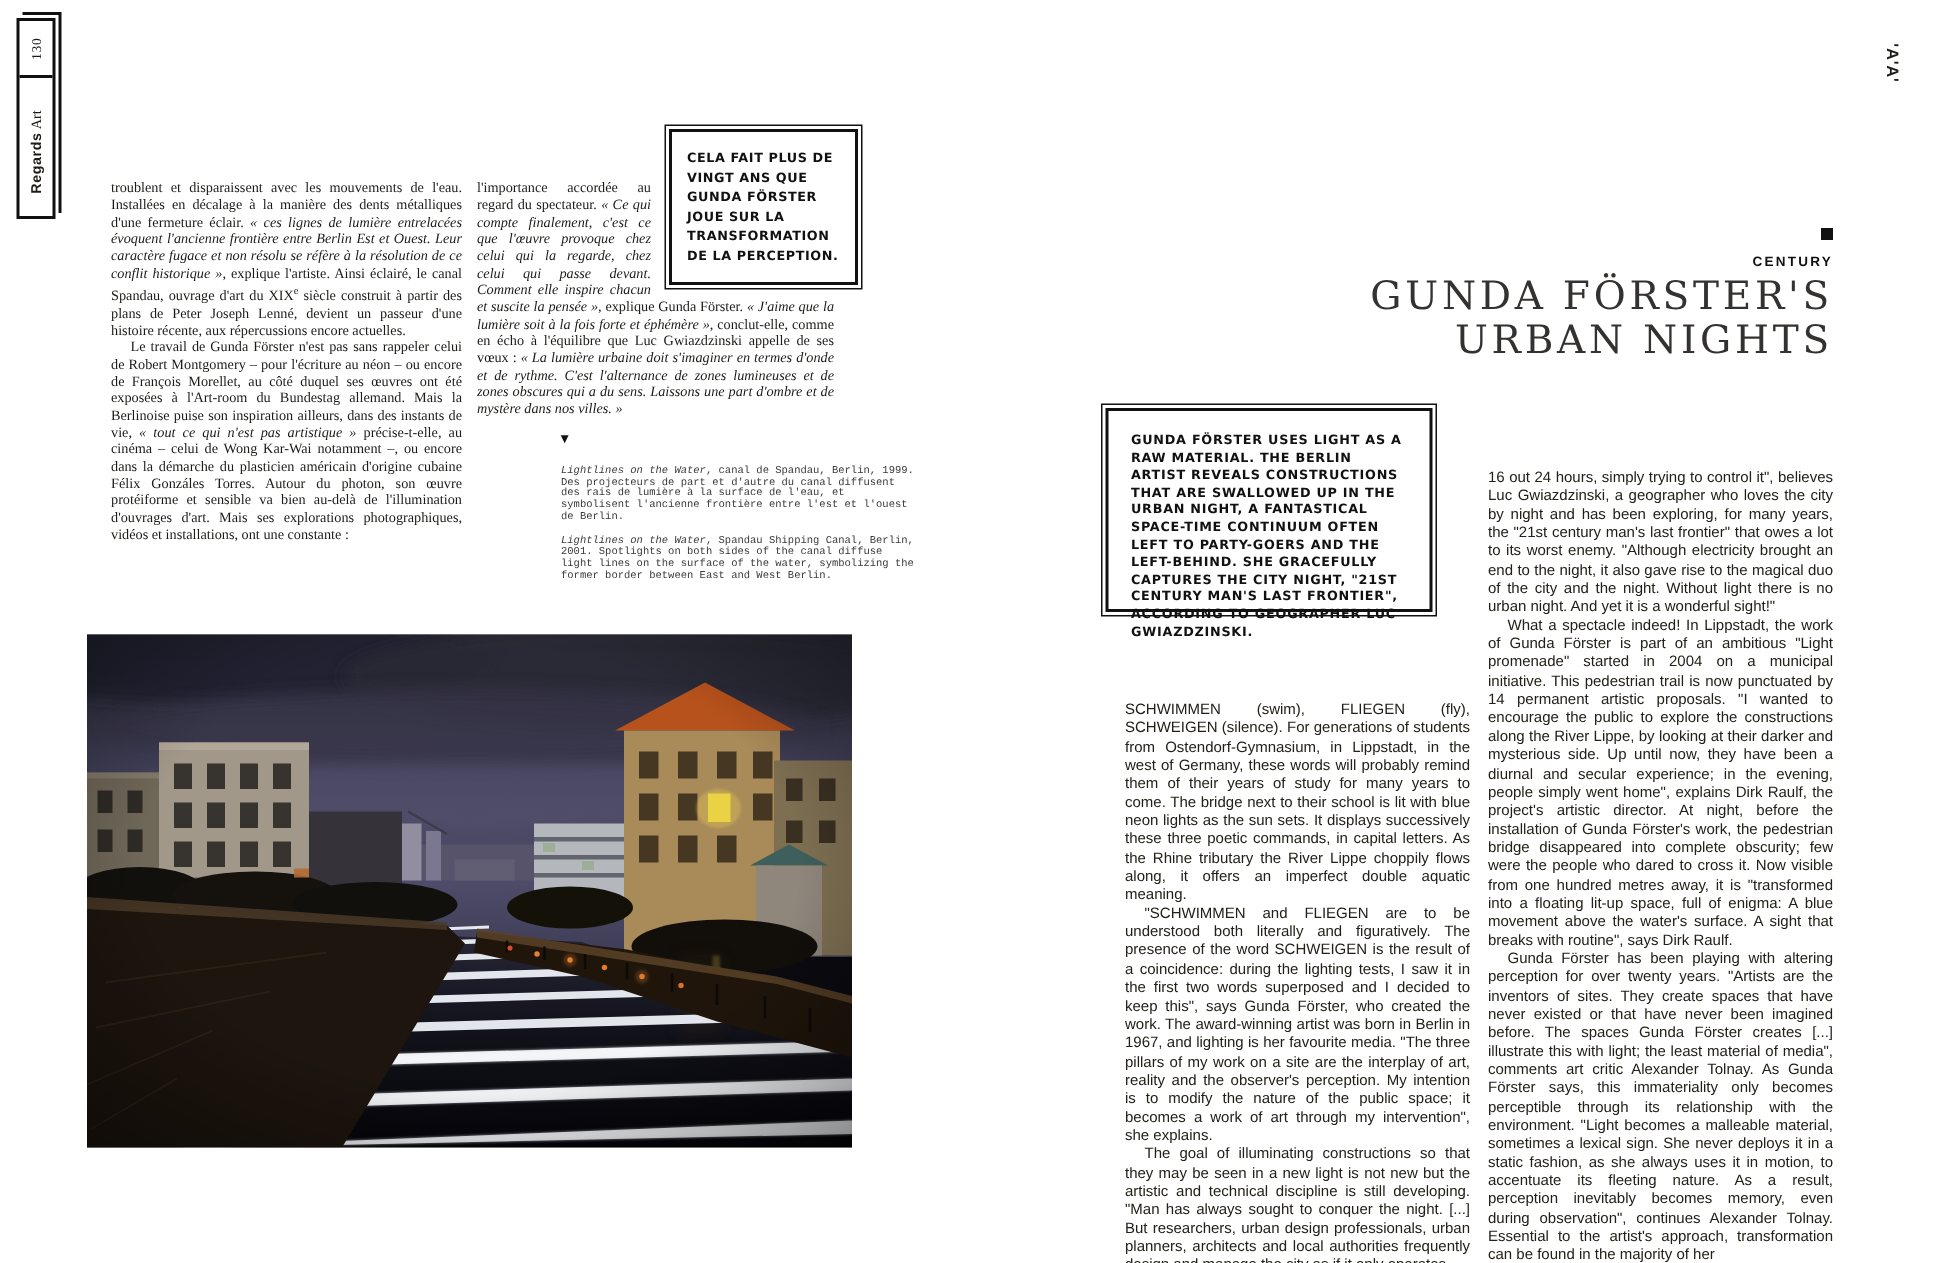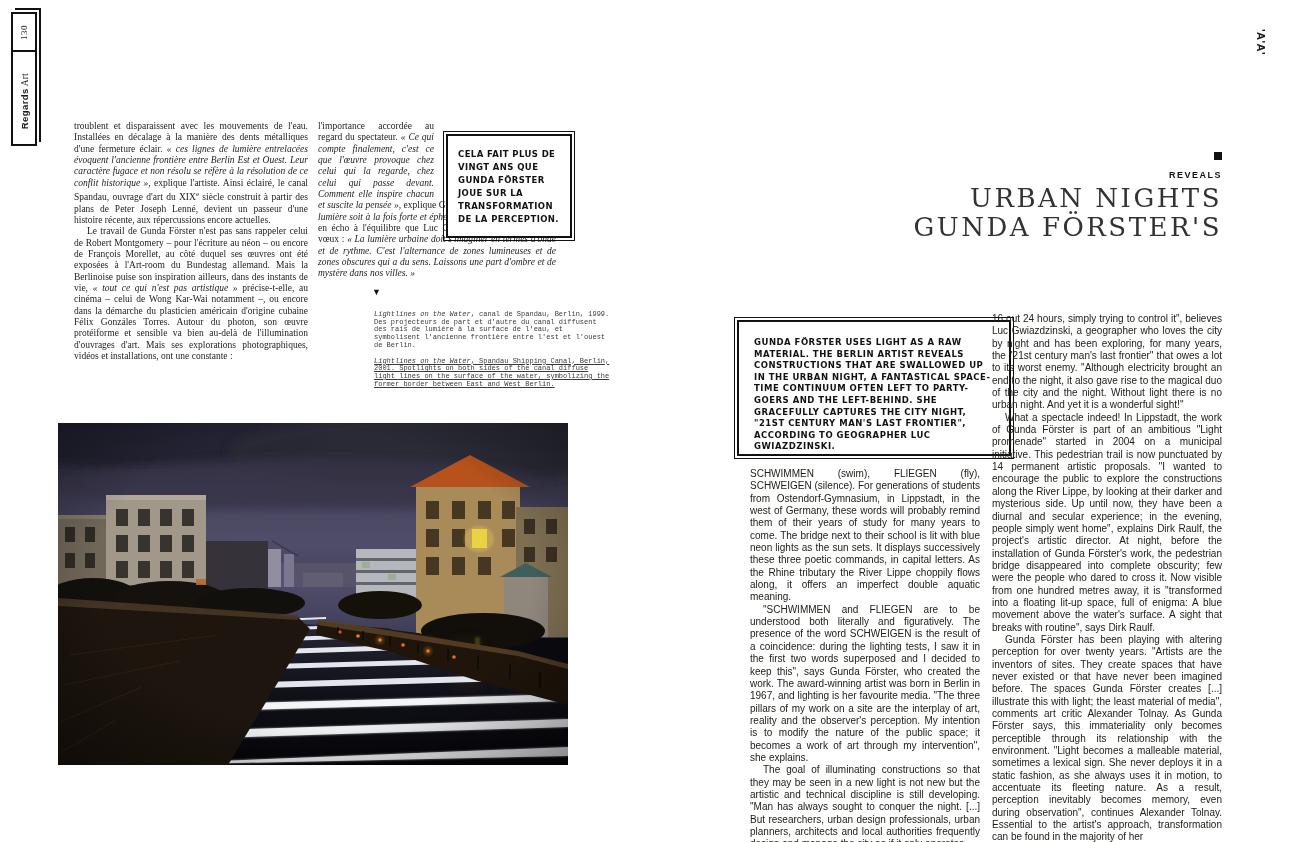--- a/index.html
+++ b/index.html
@@ -29,28 +29,28 @@
   .fr-col1 { left:74px; top:121px; width:234px; }
   .fr-col2 { left:318px; top:121px; width:238px; }
   .fr-col p + p { text-indent:13px; }
   .fr-col1 p + p { text-indent:13px; }
   .fr-col i { }
   .qspacer { float:right; width:122px; height:79px; }
   sup { font-size:7px; }
 
   
   .qbox { position:absolute; background:#fff; border:2px solid #111; outline:1px solid #111; outline-offset:2px;
-    font-family:"DejaVu Sans", sans-serif; font-weight:700; color:#111;margin-top:48px; }
+    font-family:"DejaVu Sans", sans-serif; font-weight:700; color:#111; }
   .qbox-fr { left:446px; top:86px; width:126px; height:104px; padding:12px 10px; font-size:8.5px; line-height:13px; letter-spacing:.4px; }
-  .qbox-en { left:737px; top:272px; width:274px; height:136px; padding:15px 13px 12px 15px; font-size:8.5px; line-height:11.6px; letter-spacing:.5px; }
+  .qbox-en { left:737px; top:272px; width:218px; height:136px; padding:15px 13px 12px 15px; font-size:8.5px; line-height:11.6px; letter-spacing:.5px; }
 
   
   .cap-marker { position:absolute; left:372px; top:287px; font-size:9px; color:#111; }
   .caption { position:absolute; left:374px; top:311px; width:236px; font-family:"Liberation Mono", monospace; font-size:7px; line-height:7.7px; color:#3a3a3a; }
-  .caption p + p { margin-top:8px;text-decoration:underline; }
+  .caption p + p { margin-top:8px; }
   .caption i { font-style:italic; }
 
   
   .photo { position:absolute; left:58px; top:423px; width:510px; height:342px; overflow:hidden; background:#0a0a10; }
 
   
   .en-flag { position:absolute; right:78px; top:152px; text-align:right; }
   .en-flag .sq { display:block; width:8px; height:8px; background:#111; margin-left:auto; margin-bottom:4px; }
   .en-flag .lbl { font-size:9px; font-weight:700; letter-spacing:1.5px; color:#111; }
   .title { position:absolute; right:78px; top:184px; width:520px; text-align:right;
@@ -241,26 +241,26 @@
         <circle cx="370" cy="228" r="4.5" fill="#e6812f" opacity="0.25" filter="url(#soft2)"></circle>
         <rect x="138" y="156" width="10" height="6" fill="#b56a32" opacity="0.9"></rect>
       </g>
 
       <rect x="0" y="0" width="510" height="342" fill="url(#vig)"></rect>
     </svg>
   </div>
 
   <div class="en-flag">
     <span class="sq"></span>
-    <span class="lbl">REVEALS</span>
+    <span class="lbl">CENTURY</span>
   </div>
 
   <div class="title">
+    <div>GUNDA FÖRSTER'S</div>
     <div>URBAN NIGHTS</div>
-    <div>GUNDA FÖRSTER'S</div>
   </div>
 
   <div class="qbox qbox-en">
     <span>GUNDA FÖRSTER USES LIGHT AS A RAW MATERIAL. THE BERLIN ARTIST REVEALS CONSTRUCTIONS THAT ARE SWALLOWED UP IN THE URBAN NIGHT, A FANTASTICAL SPACE-TIME CONTINUUM OFTEN LEFT TO PARTY-GOERS AND THE LEFT-BEHIND. SHE GRACEFULLY CAPTURES THE CITY NIGHT, "21ST CENTURY MAN'S LAST FRONTIER", ACCORDING TO GEOGRAPHER LUC GWIAZDZINSKI.</span>
   </div>
 
   <div class="en-col en-col1">
     <p>SCHWIMMEN (swim), FLIEGEN (fly), SCHWEIGEN (silence). For generations of students from Ostendorf-Gymnasium, in Lippstadt, in the west of Germany, these words will probably remind them of their years of study for many years to come. The bridge next to their school is lit with blue neon lights as the sun sets. It displays successively these three poetic commands, in capital letters. As the Rhine tributary the River Lippe choppily flows along, it offers an imperfect double aquatic meaning.</p>
     <p>"SCHWIMMEN and FLIEGEN are to be understood both literally and figuratively. The presence of the word SCHWEIGEN is the result of a coincidence: during the lighting tests, I saw it in the first two words superposed and I decided to keep this", says Gunda Förster, who created the work. The award-winning artist was born in Berlin in 1967, and lighting is her favourite media. "The three pillars of my work on a site are the interplay of art, reality and the observer's perception. My intention is to modify the nature of the public space; it becomes a work of art through my intervention", she explains.</p>
     <p>The goal of illuminating constructions so that they may be seen in a new light is not new but the artistic and technical discipline is still developing. "Man has always sought to conquer the night. [...] But researchers, urban design professionals, urban planners, architects and local authorities frequently design and manage the city as if it only operates</p>

